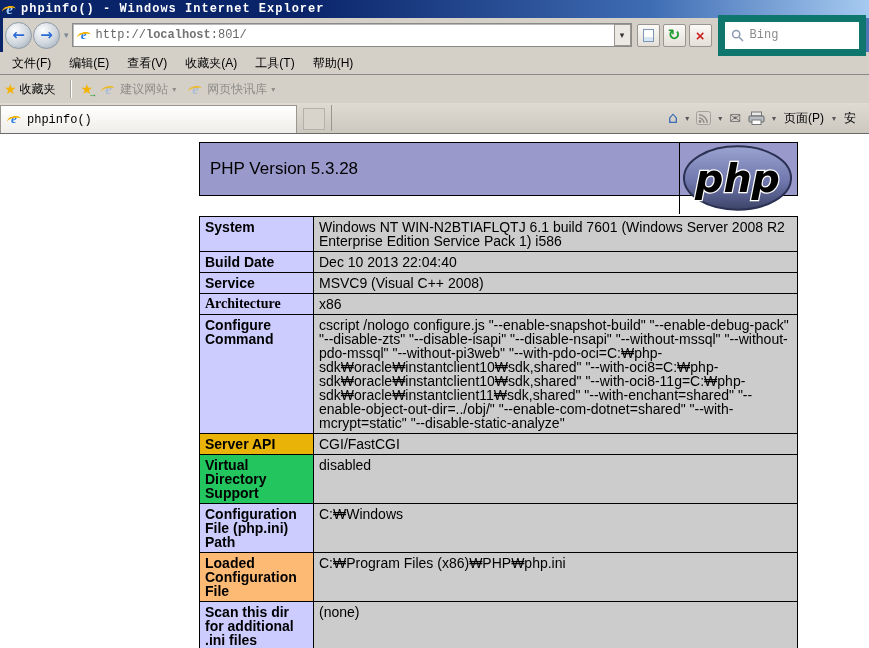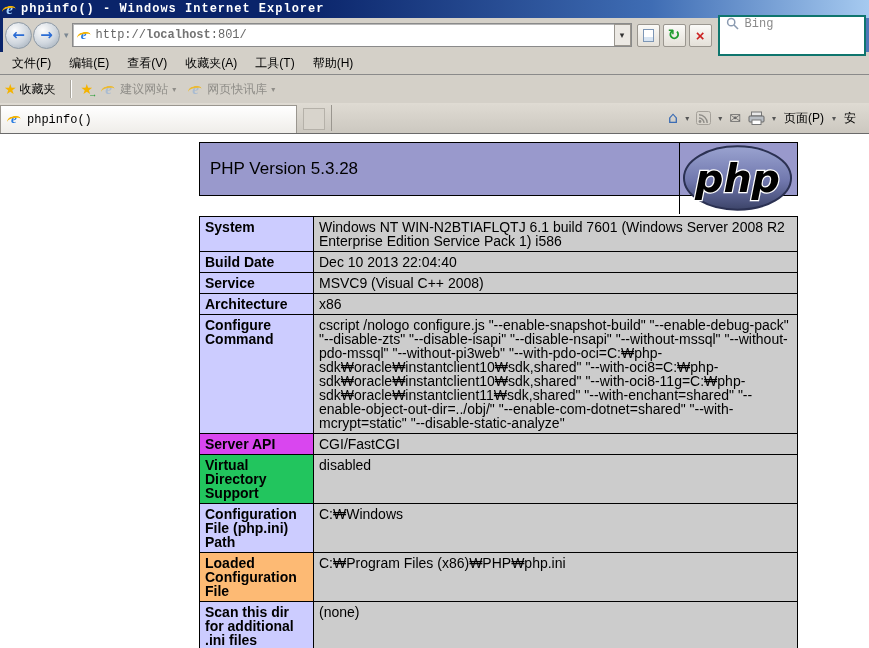--- a/index.html
+++ b/index.html
@@ -67,21 +67,21 @@
     display:flex; align-items:center; justify-content:center;
   }
   .sqbtn.first { margin-left:5px; }
   .refresh-glyph { color:#1f9c2e; font-size:15px; font-weight:bold; line-height:1;
     font-family:"DejaVu Sans", sans-serif;}
   .stop-glyph { color:#cc2222; font-size:15px; font-weight:bold; line-height:1; }
   .compat-glyph { width:11px; height:13px; background:#fff; border:1px solid #7d96b5;
     box-shadow:inset 0 -4px 0 #d7e4f2; }
   .searchbox {
     height:41px; flex:1 1 auto; margin-left:6px; background:#fff;
-    border:2px solid #0f766e; display:flex; gap:6px; padding-left:6px;
+    border:7px solid #0f766e; display:flex; align-items:center; gap:6px; padding-left:6px;
   }
   .searchbox .ph { color:#8a8a8a; font-size:12px; font-family:"Liberation Mono",monospace; }
 
   
   .menubar {
     height:23px; background:#d4d0c8; display:flex; align-items:center;
     padding-left:6px; border-bottom:1px solid #8a8a8a; box-shadow:0 1px 0 #ffffff;
     font-size:12px; color:#000;
   }
   .menubar .mitem { padding:2px 12px 2px 6px; white-space:nowrap; }
@@ -262,29 +262,29 @@
           </tr>
         <tr>
             <td class="l" style="background: rgb(204, 204, 255);">Build Date</td>
             <td class="v" style="background: rgb(204, 204, 204);">Dec 10 2013 22:04:40</td>
           </tr>
         <tr>
             <td class="l" style="background: rgb(204, 204, 255);">Service</td>
             <td class="v" style="background: rgb(204, 204, 204);">MSVC9 (Visual C++ 2008)</td>
           </tr>
         <tr>
-            <td class="l" style="background: rgb(204, 204, 255);">Architecture</td>
+            <td class="l" style="background: rgb(204, 204, 255); font-family: Liberation Serif, serif;">Architecture</td>
             <td class="v" style="background: rgb(204, 204, 204);">x86</td>
           </tr>
         <tr>
             <td class="l" style="background: rgb(204, 204, 255); margin-top: 48px;">Configure Command</td>
             <td class="v" style="background: rgb(204, 204, 204);">cscript /nologo configure.js "--enable-snapshot-build" "--enable-debug-pack" "--disable-zts" "--disable-isapi" "--disable-nsapi" "--without-mssql" "--without-pdo-mssql" "--without-pi3web" "--with-pdo-oci=C:₩php-sdk₩oracle₩instantclient10₩sdk,shared" "--with-oci8=C:₩php-sdk₩oracle₩instantclient10₩sdk,shared" "--with-oci8-11g=C:₩php-sdk₩oracle₩instantclient11₩sdk,shared" "--with-enchant=shared" "--enable-object-out-dir=../obj/" "--enable-com-dotnet=shared" "--with-mcrypt=static" "--disable-static-analyze"</td>
           </tr>
         <tr>
-            <td class="l" style="background: #d946ef;">Server API</td>
+            <td class="l" style="background: #eab308;">Server API</td>
             <td class="v" style="background: rgb(204, 204, 204);">CGI/FastCGI</td>
           </tr>
         <tr>
             <td class="l" style="background: #22c55e;">Virtual Directory Support</td>
             <td class="v" style="background: rgb(204, 204, 204);">disabled</td>
           </tr>
         <tr>
             <td class="l" style="background: rgb(204, 204, 255);">Configuration File (php.ini) Path</td>
             <td class="v" style="background: rgb(204, 204, 204);">C:₩Windows</td>
           </tr>

